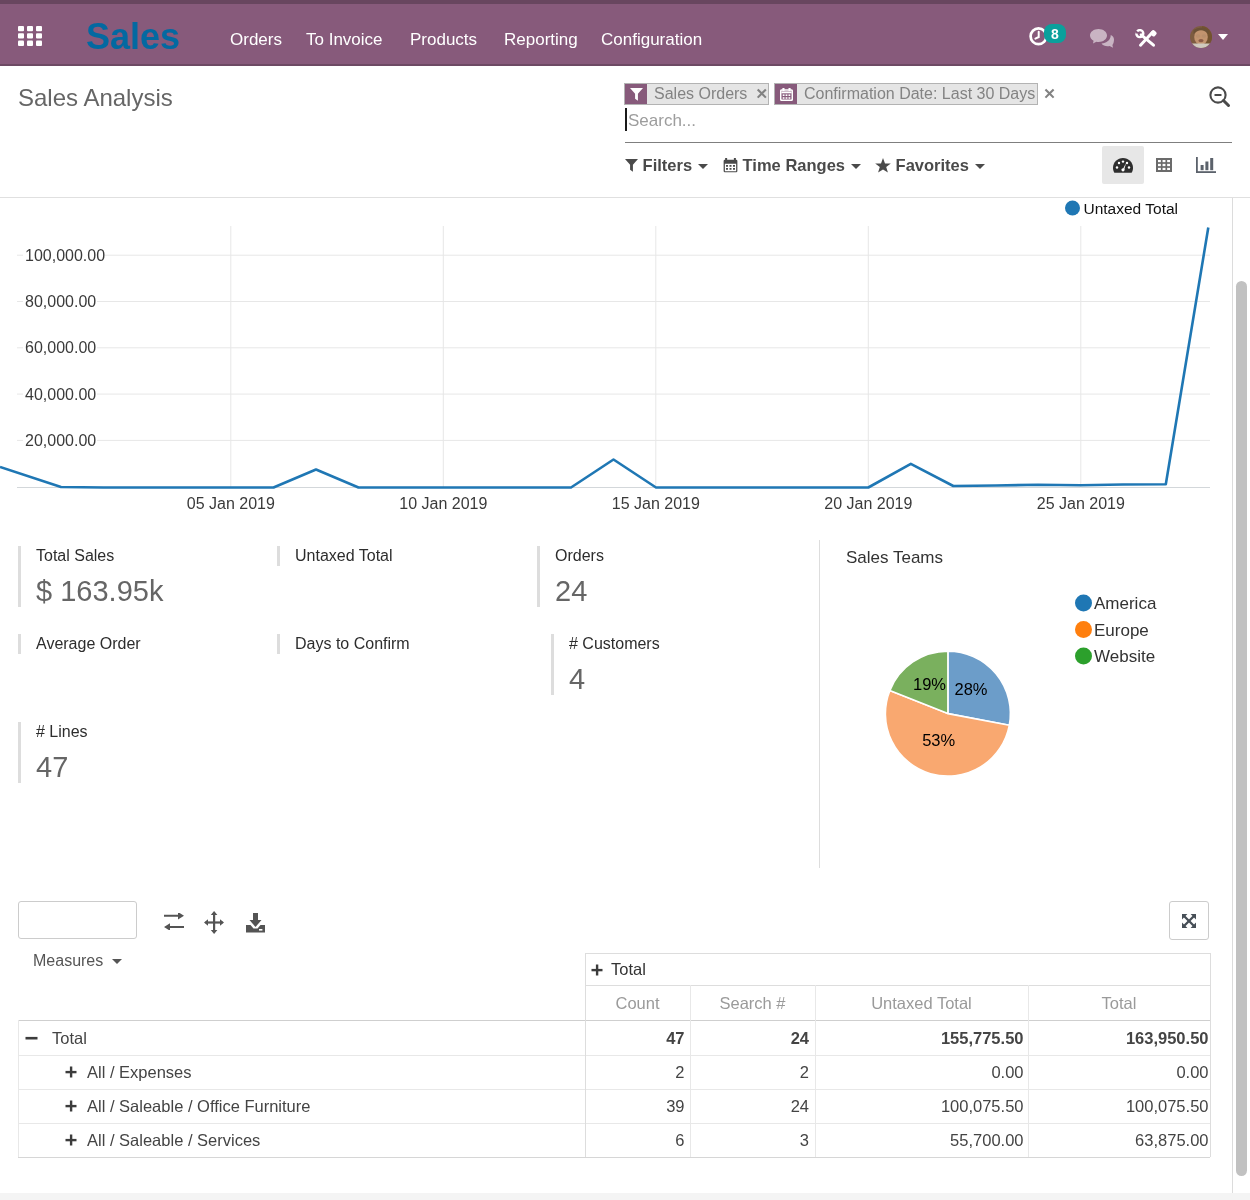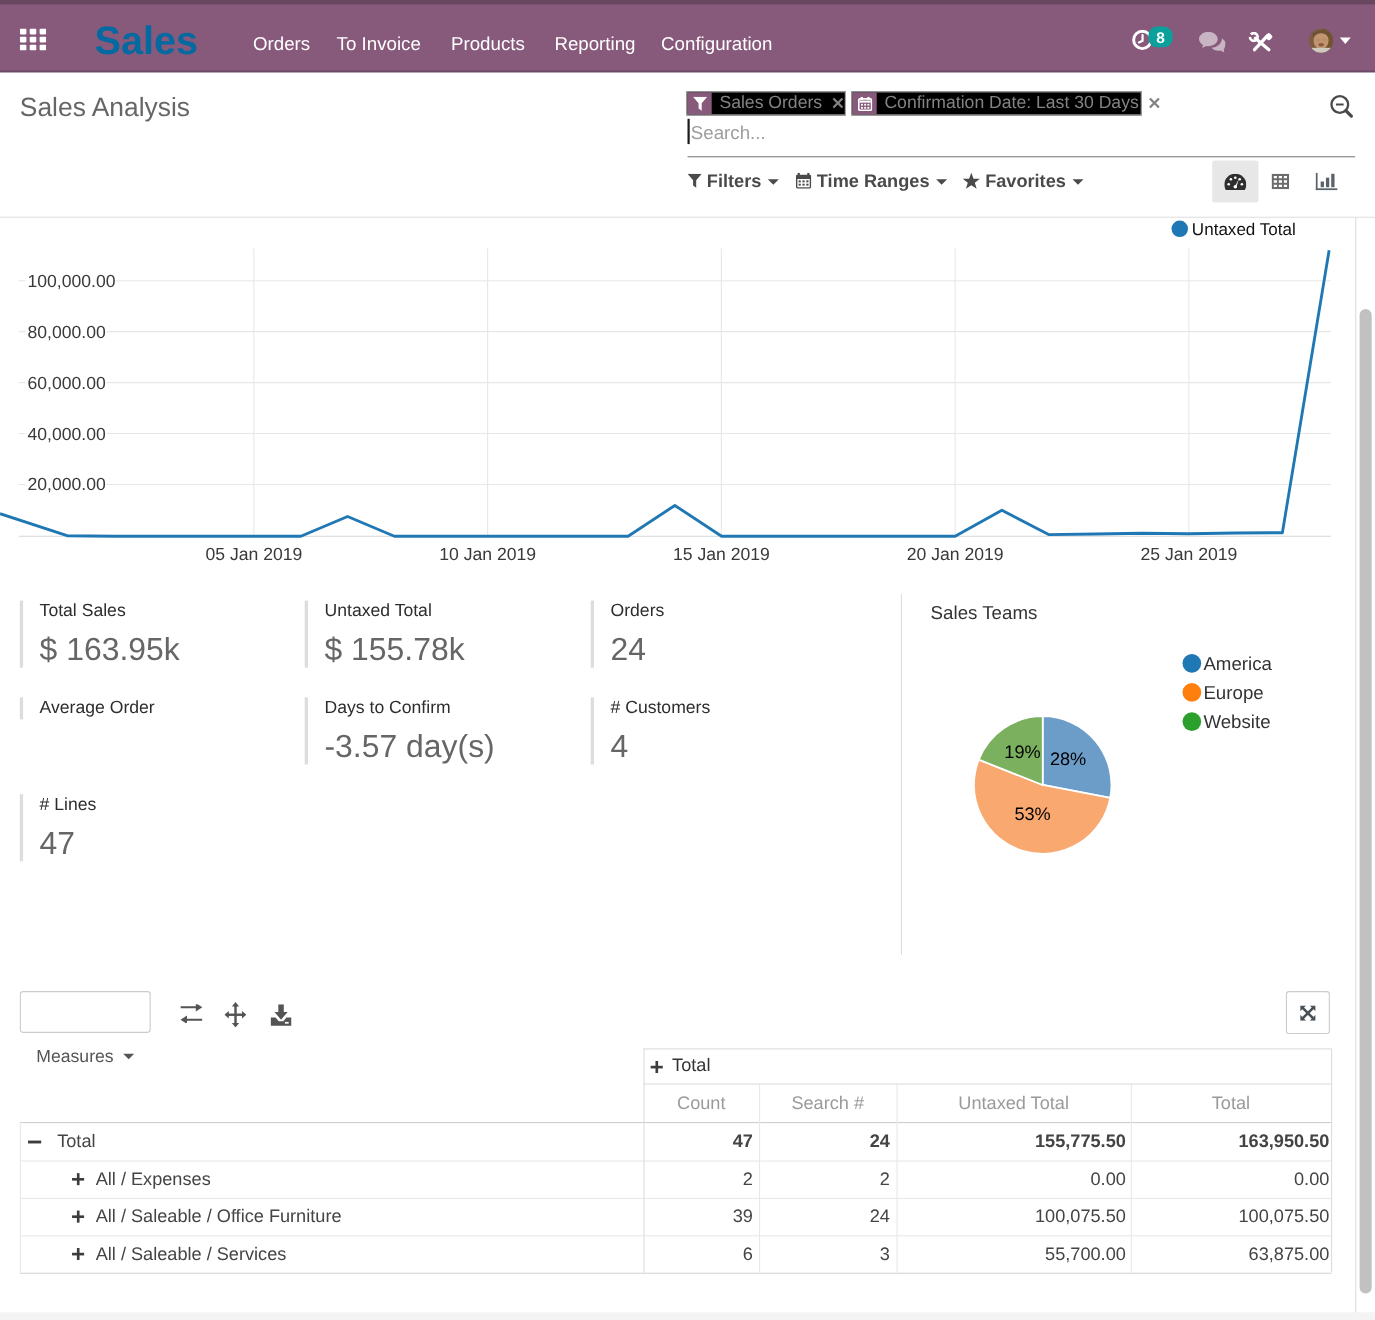--- a/index.html
+++ b/index.html
@@ -4,21 +4,21 @@
 <style>
 * { margin:0; padding:0; box-sizing:border-box; }
 html,body { width:1250px; height:1200px; overflow:hidden; }
 body { font-family:"Liberation Sans", sans-serif; background:#fff; position:relative; }
 .abs { position:absolute; }
 .nav { position:absolute; left:0; top:0; width:1250px; height:66px; background:#875A7B; border-top:4px solid #68465f; border-bottom:2px solid #6d4a64; }
 .brand { position:absolute; left:86px; top:24px; color:#0369a1; font-size:36px; font-weight:bold; letter-spacing:0; line-height:26px; }
 .navitem { position:absolute; top:30px; color:#fff; font-size:17px; }
 .cp { position:absolute; left:0; top:66px; width:1250px; height:132px; background:#fff; border-bottom:1px solid #e0e0e0; }
 .title { position:absolute; left:18px; top:84px; font-size:24px; color:#666; }
-.facet { position:absolute; height:22px; border:1px solid #b3b3b3; background:#000000; display:flex; align-items:center; }
+.facet { position:absolute; height:22px; border:1px solid #b3b3b3; background:#e5e5e5; display:flex; align-items:center; }
 .facet .fic { width:22px; height:20px; background:#875A7B; display:flex; align-items:center; justify-content:center; flex:none; }
 .facet .ftx { font-size:16px; color:#838383; padding:0 8px 0 7px; white-space:nowrap; flex:1; }
 .facet .fx { font-size:15px; color:#828282; font-weight:bold; padding-right:7px; }
 .fbtn { position:absolute; top:156px; font-size:16.5px; color:#4a4a4a; font-weight:bold; white-space:nowrap; }
 .caret { display:inline-block; width:0; height:0; border-left:5px solid transparent; border-right:5px solid transparent; border-top:5px solid #4a4a4a; vertical-align:middle; margin-left:6px; }
 .vbtn { position:absolute; top:146px; width:42px; height:38px; border-radius:2px; }
 .kpi { position:absolute; width:250px; border-left:3px solid #ddd; padding-left:15px; }
 .kpi .kl { font-size:16px; color:#2d2d2d; line-height:20px; }
 .kpi .kv { font-size:29px; color:#666; line-height:32px; margin-top:9px; }
 .pvline { position:absolute; background:#e6e6e6; }
@@ -235,34 +235,32 @@
   <circle cx="1072.5" cy="13" r="7.5" fill="#1f77b4"></circle>
   <text x="1083.5" y="18.5" font-size="15.5" fill="#111">Untaxed Total</text>
 </svg>
 
 <div class="kpi" style="left:18px;top:546px;">
     <div class="kl">Total Sales</div>
     <div class="kv">$ 163.95k</div>
   </div>
 <div class="kpi" style="left:277px;top:546px;">
     <div class="kl">Untaxed Total</div>
-    <div class="kv">$ 155.78k</div>
   </div>
 <div class="kpi" style="left:537px;top:546px;">
     <div class="kl">Orders</div>
     <div class="kv">24</div>
   </div>
 <div class="kpi" style="left:18px;top:634px;">
     <div class="kl">Average Order</div>
   </div>
 <div class="kpi" style="left:277px;top:634px;">
     <div class="kl">Days to Confirm</div>
-    <div class="kv">-3.57 day(s)</div>
-  </div>
-<div class="kpi" style="left:537px;top:634px;">
+  </div>
+<div class="kpi" style="left:551px;top:634px;">
     <div class="kl"># Customers</div>
     <div class="kv">4</div>
   </div>
 <div class="kpi" style="left:18px;top:722px;">
     <div class="kl"># Lines</div>
     <div class="kv">47</div>
   </div>
 
 <div class="abs" style="left:819px;top:540px;width:1px;height:328px;background:#ddd;"></div>
 <div class="abs" style="left:846px;top:548px;font-size:17px;color:#333;">Sales Teams</div>

